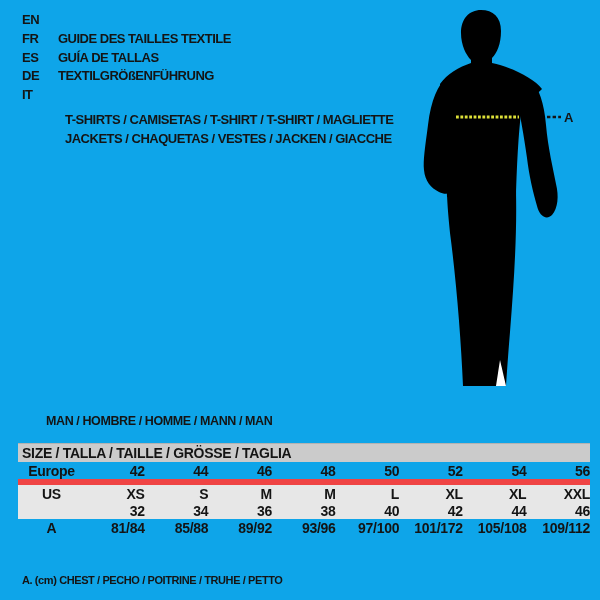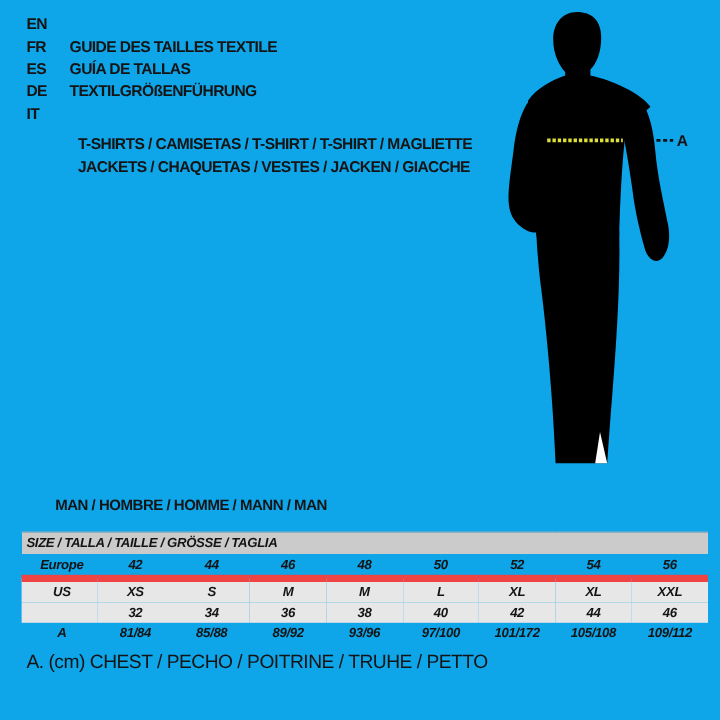--- a/index.html
+++ b/index.html
@@ -49,43 +49,43 @@
     font-weight: 700; font-size: 12.5px; letter-spacing: -0.4px;
     white-space: nowrap;
     margin-left: 24px;
   }
 
   
   .size-table {
     position: absolute; left: 18px; top: 443px;
     width: 572px;
     border-collapse: collapse; table-layout: fixed;
-    font-size: 11px; font-weight: 700; letter-spacing: -0.3px; font-style: italic;
+    font-size: 14px; font-weight: 700; letter-spacing: -0.3px;
   }
   .size-table col.label-col { width: 63px; }
   .size-table th {
     background: #cbcbcb;
     border-top: 1px solid #b3b3b3;
     text-align: left; font-weight: 700;
     height: 16px; padding: 1px 0 1px 4px;
     white-space: nowrap; overflow: hidden;
   }
   .size-table td {
-    text-align: center; height: 17px; padding: 0;
+    text-align: right; height: 17px; padding: 0;
     white-space: nowrap;
   }
   .size-table td.lbl { text-align: center; padding-left: 4px; }
   .size-table tr.band td { background: #e7e7e7; }
   .size-table tr.band-top td { border-top: 6px solid #ef4444; }
   .size-table tr.row-a td { height: 18px; }
 
   
   .footnote {
-    position: absolute; left: 22px; top: 544px;
-    font-weight: 400; font-size: 16px; letter-spacing: -0.4px;
+    position: absolute; left: 22px; top: 574px;
+    font-weight: 700; font-size: 11px; letter-spacing: -0.4px;
     white-space: nowrap;
   }
 </style>
 </head>
 <body>
 
 <div class="canvas">
 
   <div class="lang-list">
     <div class="lang-row">

